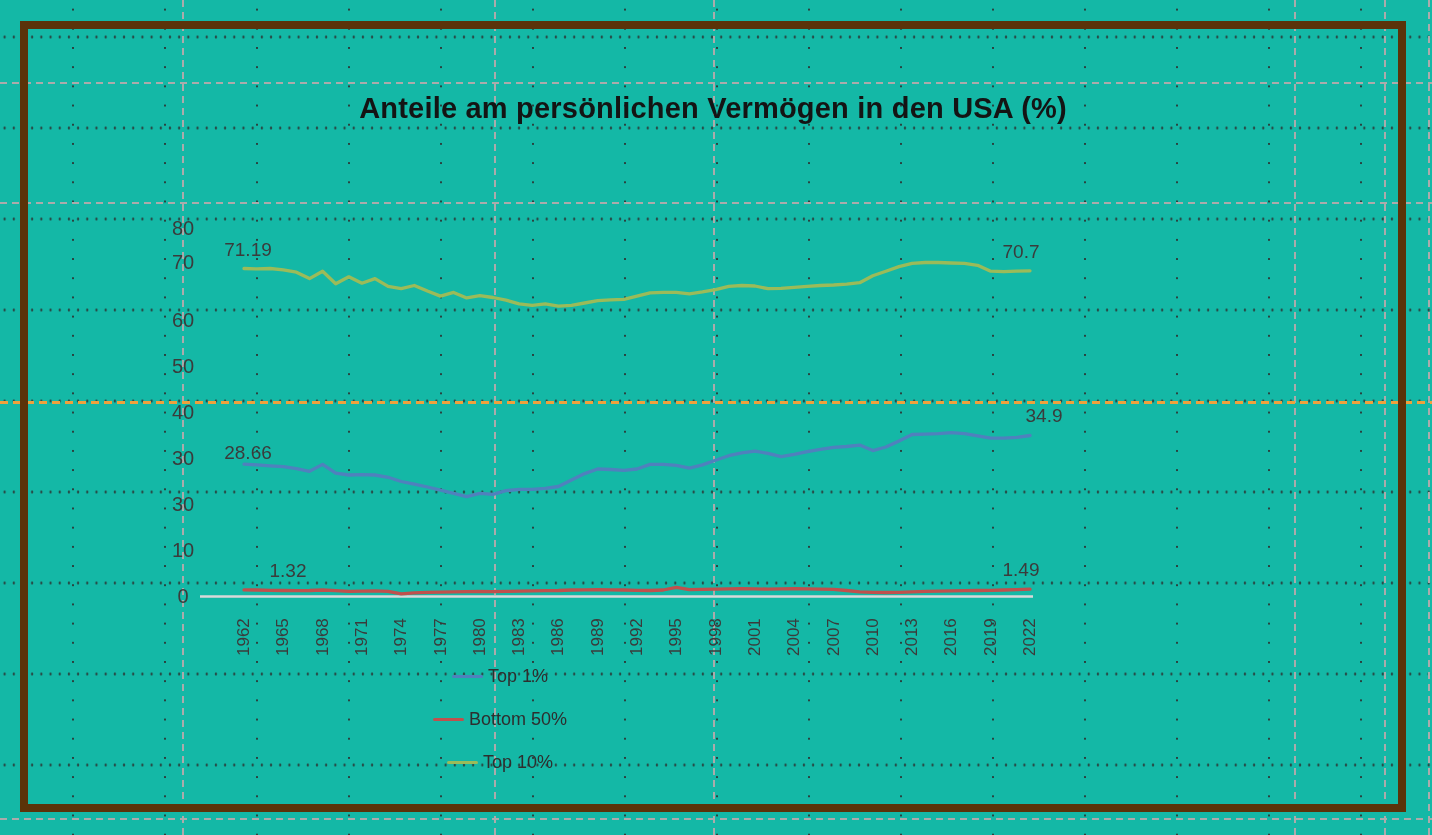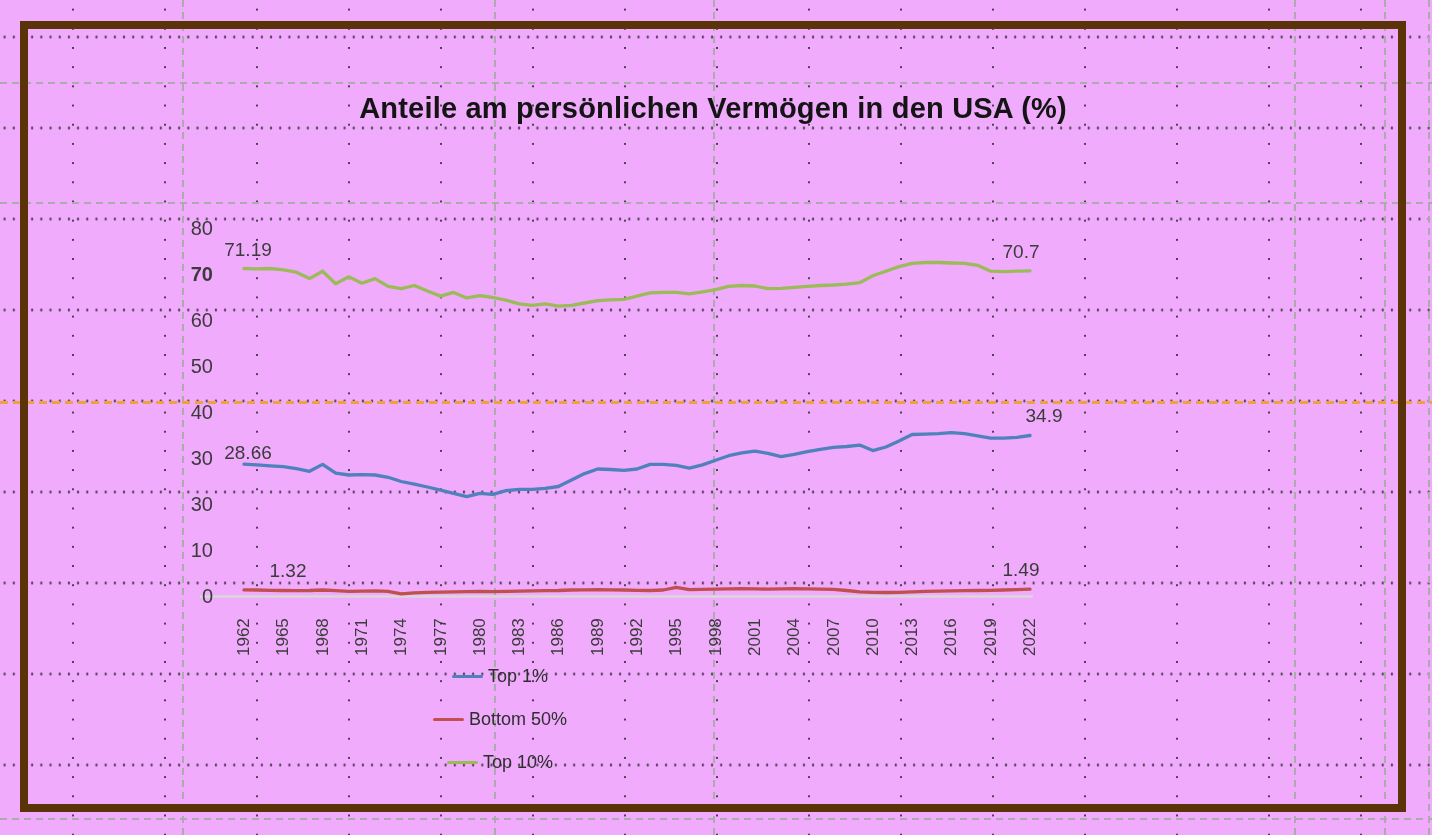--- a/index.html
+++ b/index.html
@@ -1,16 +1,16 @@
 <!DOCTYPE html>
 <html><head>
 <meta charset="utf-8">
 <style>
   html,body{margin:0;padding:0;background:#fff;}
-  #canvas{position:relative;width:1432px;height:835px;background:#f0abfc;overflow:hidden;
+  #canvas{position:relative;width:1432px;height:835px;background:#14b8a6;overflow:hidden;
           font-family:"Liberation Sans","DejaVu Sans",sans-serif;}
   
   .dot-rows{position:absolute;inset:0;z-index:1;
     background-image:radial-gradient(circle,rgba(45,45,45,.85) 1px,transparent 1.5px);
     background-size:9.2px 91px;background-position:0px -8.5px;}
   .dot-cols{position:absolute;inset:0;z-index:1;
     background-image:radial-gradient(circle,rgba(45,45,45,.85) 1px,transparent 1.5px);
     background-size:92px 19.2px;background-position:27px 0px;}
   
   .guide-v{position:absolute;top:0;width:2px;height:835px;z-index:2;
@@ -19,21 +19,21 @@
     background:repeating-linear-gradient(to right,#ababab 0 7px,transparent 7px 12px);}
   .guide-h.orange{height:2.5px;
     background:repeating-linear-gradient(to right,#efa13c 0 8px,transparent 8px 13px);}
   
   #frame{position:absolute;left:20px;top:21px;width:1386px;height:791px;
     border:8px solid #5b3309;box-sizing:border-box;z-index:5;}
   
   #chart-title{position:absolute;left:20px;top:92px;width:1386px;text-align:center;
     font-size:29px;font-weight:bold;color:#141414;z-index:4;letter-spacing:.2px;}
   #chart-svg{position:absolute;left:0;top:0;z-index:3;}
-  .ytick{position:absolute;width:60px;text-align:right;font-size:20px;color:#3b3b3b;
+  .ytick{position:absolute;width:60px;text-align:center;font-size:20px;color:#3b3b3b;
     line-height:26px;z-index:3;}
   .xtick{position:absolute;top:596px;height:60px;width:22px;writing-mode:vertical-rl;
     transform:rotate(180deg);font-size:17px;line-height:22px;color:#3b3b3b;z-index:3;
     display:flex;align-items:center;}
   .dlabel{position:absolute;font-size:19px;color:#3b3b3b;white-space:nowrap;
     transform:translate(-50%,-50%);z-index:4;}
   #legend{position:absolute;left:433px;top:666px;display:flex;align-items:center;gap:22px;
     font-size:18px;color:#2e2e2e;z-index:3;flex-direction:column;}
   .litem{display:flex;align-items:center;gap:5px;}
   .lswatch{width:31px;height:3.5px;border-radius:2px;}
@@ -69,21 +69,21 @@
     </svg>
 
   <div id="y-axis-labels">
       <div class="ytick" style="left: 153px; top: 583px;">0</div>
       <div class="ytick" style="left: 153px; top: 537px;">10</div>
       <div class="ytick" style="left: 153px; top: 491px;">30</div>
       <div class="ytick" style="left: 153px; top: 445px;">30</div>
       <div class="ytick" style="left: 153px; top: 399px;">40</div>
       <div class="ytick" style="left: 153px; top: 353px;">50</div>
       <div class="ytick" style="left: 153px; top: 307px;">60</div>
-      <div class="ytick" style="left: 153px; top: 261px; font-weight: bold;">70</div>
+      <div class="ytick" style="left: 153px; top: 249px;">70</div>
       <div class="ytick" style="left: 153px; top: 215px;">80</div>
     </div>
   <div id="x-axis-labels">
       <div class="xtick" style="left: 233px;">1962</div>
       <div class="xtick" style="left: 272.3px;">1965</div>
       <div class="xtick" style="left: 311.6px;">1968</div>
       <div class="xtick" style="left: 350.9px;">1971</div>
       <div class="xtick" style="left: 390.2px;">1974</div>
       <div class="xtick" style="left: 429.5px;">1977</div>
       <div class="xtick" style="left: 468.8px;">1980</div>

